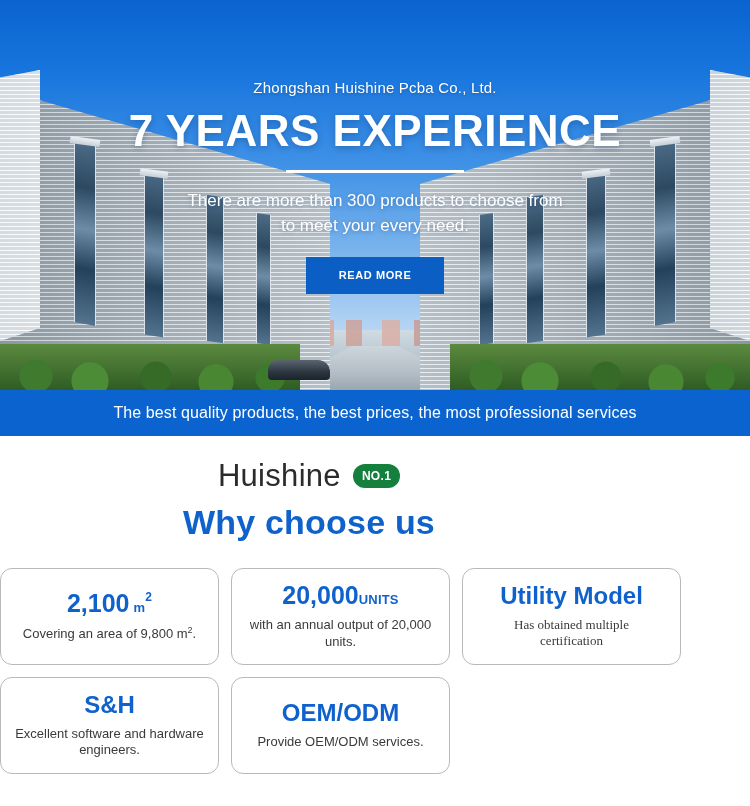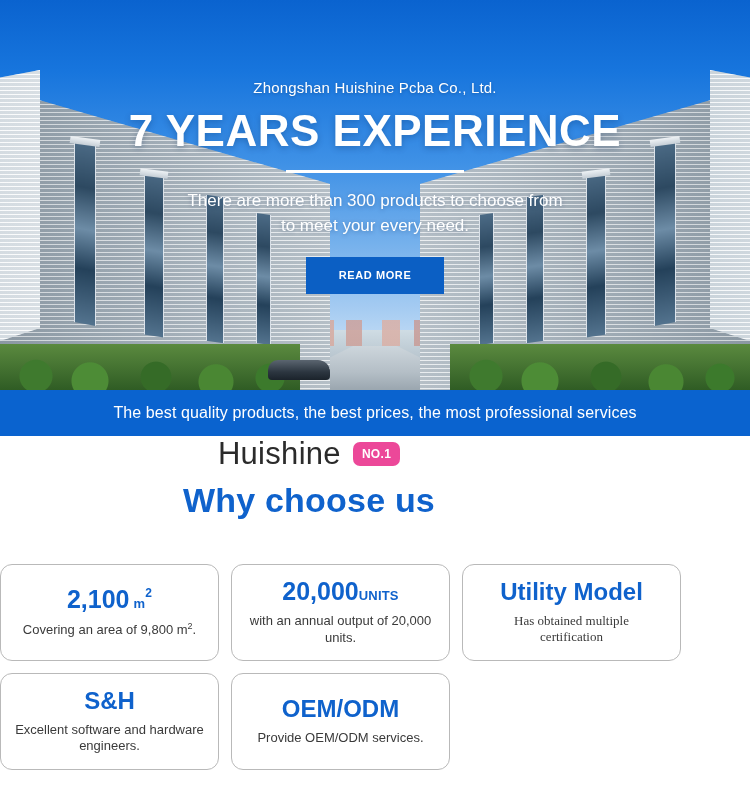--- a/index.html
+++ b/index.html
@@ -138,40 +138,40 @@
   .banner {
     width:750px; height:46px;
     background:#0a63cf;
     display:flex; align-items:center; justify-content:center;
   }
   .banner-text {
     color:#ffffff; font-size:16px; letter-spacing:.1px;text-align:center;
   }
 
   
-  .why { width:618px; }
+  .why { width:618px; padding-top:22px; }
   .why-brandrow {
     display:flex; align-items:center; justify-content:center; gap:12px;
   }
   .why-brand {
     font-size:31px; color:#2b2b2b; font-weight:normal; letter-spacing:.3px;
   }
   .why-badge {
-    background:#ec4899; color:#ffffff;
+    background:#15803d; color:#ffffff;
     font-size:12px; font-weight:bold;
-    padding:5px 9px; border-radius:7px; letter-spacing:.3px;
+    padding:5px 9px; border-radius:12px; letter-spacing:.3px;
   }
   .why-title {
     text-align:center; margin-top:9px;
     font-size:34px; font-weight:bold; color:#0f62cc; letter-spacing:.2px;
   }
 
   
   .cards {
-    margin:44px auto 0;
+    margin:26px auto 0;
     width:690px;
     display:grid;
     grid-template-columns:repeat(3,219px);
     column-gap:14px;
     row-gap:15px;
     gap:12px;
   }
   .card {
     height:97px;
     border:1px solid #b9b9b9;

